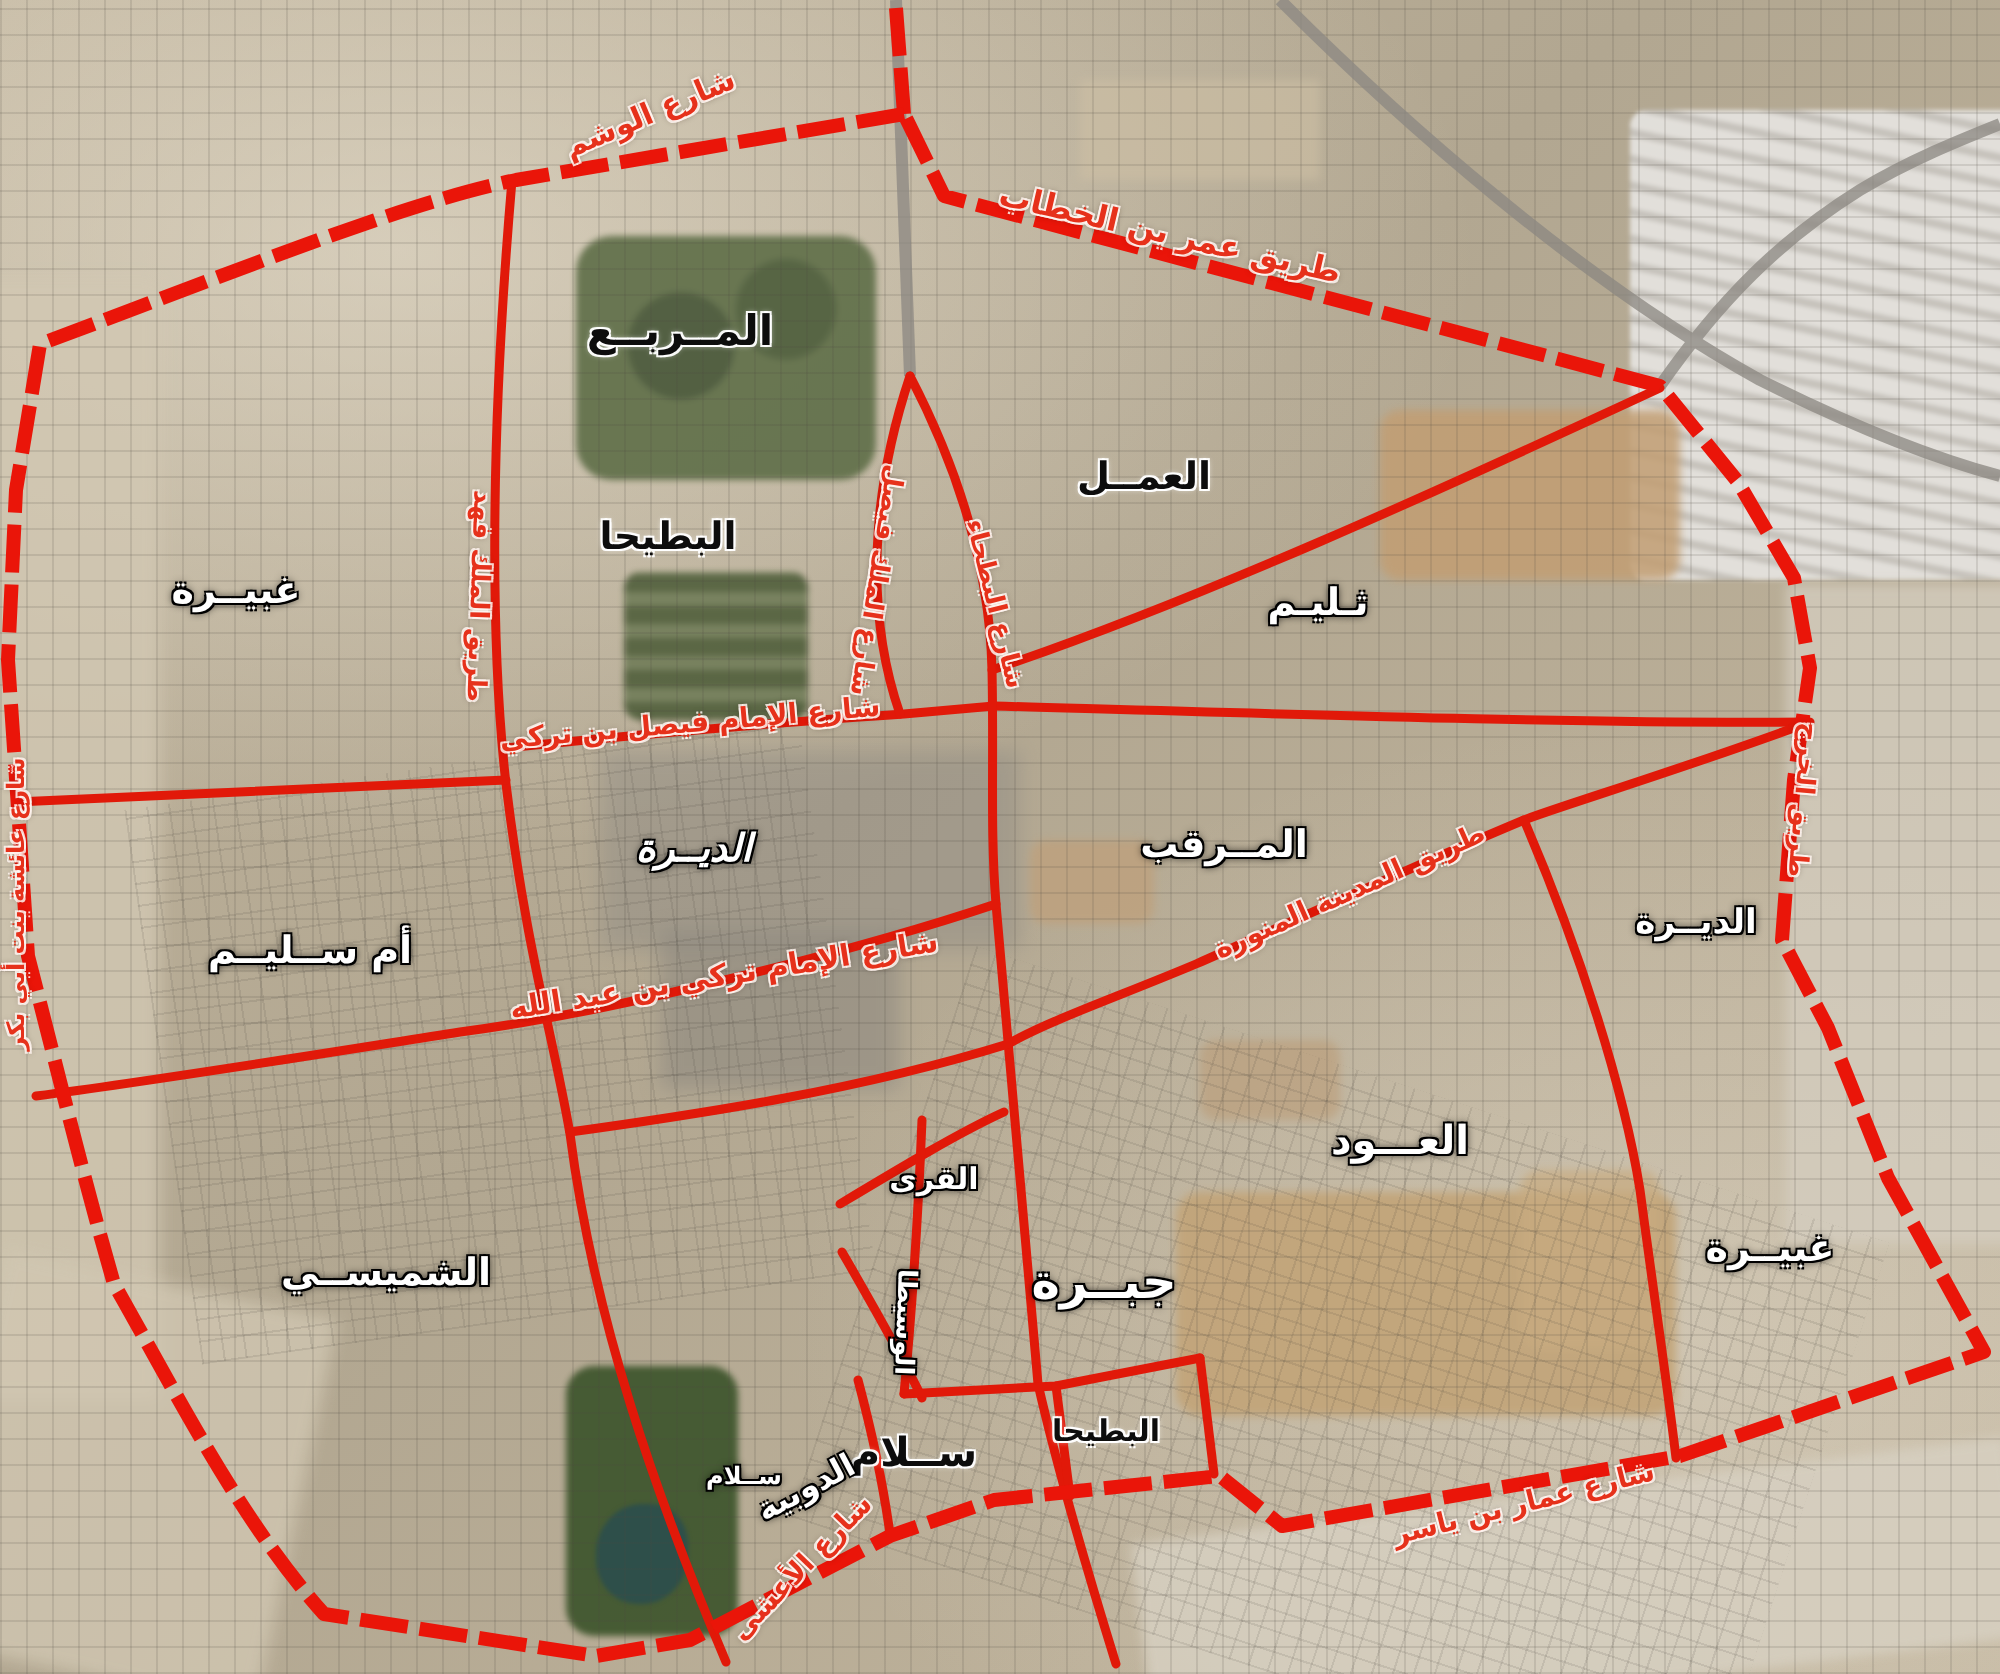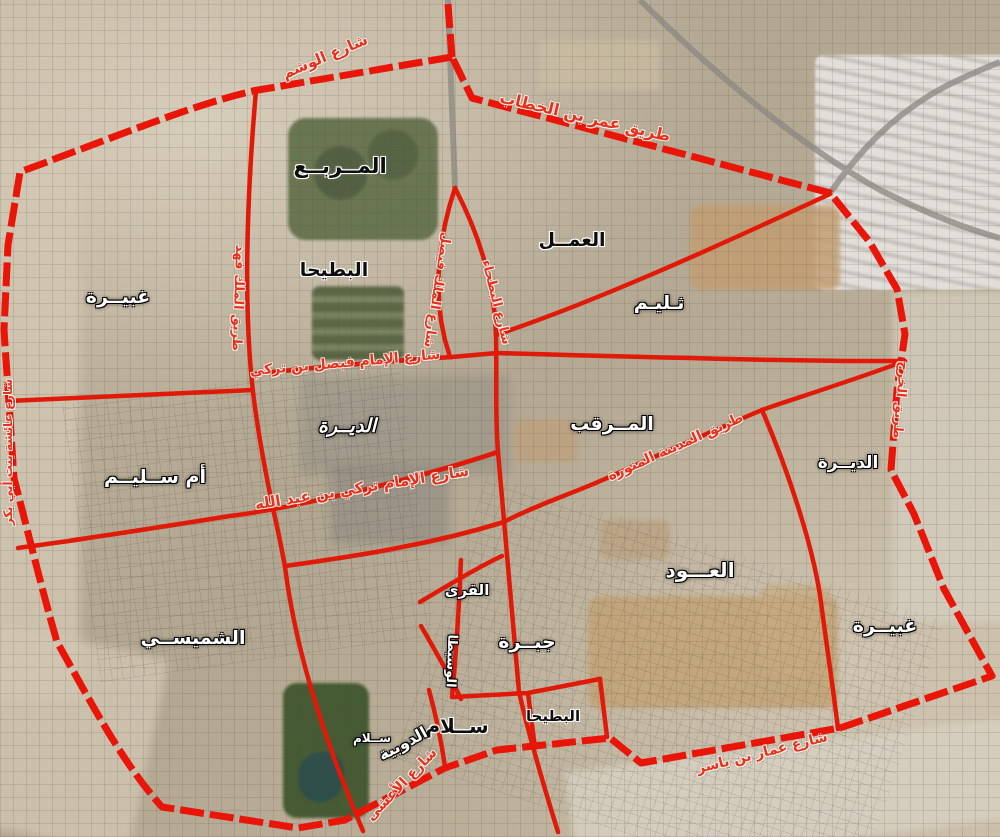--- a/index.html
+++ b/index.html
@@ -104,21 +104,21 @@
   <span class="lbl lbl-light" dir="rtl" style="left:118px;top:296px;font-size:19px;transform:translate(-50%,-50%);">غبيــرة</span>
   <span class="lbl lbl-light" dir="rtl" style="left:659px;top:302px;font-size:19px;transform:translate(-50%,-50%);">ثـليـم</span>
   <span class="lbl lbl-light" dir="rtl" style="left:612px;top:413px;font-size:19px;transform:translate(-50%,-50%);margin-top:10px;">المــرقب</span>
   <span class="lbl lbl-light" dir="rtl" style="left:347px;top:425px;font-size:19px;transform:translate(-50%,-50%);font-style:italic;">الديــرة</span>
   <span class="lbl lbl-light" dir="rtl" style="left:155px;top:476px;font-size:19px;transform:translate(-50%,-50%);">أم ســليــم</span>
   <span class="lbl lbl-light" dir="rtl" style="left:848px;top:462px;font-size:17px;transform:translate(-50%,-50%);">الديــرة</span>
   <span class="lbl lbl-light" dir="rtl" style="left:700px;top:570px;font-size:20px;transform:translate(-50%,-50%);">العـــود</span>
   <span class="lbl lbl-light" dir="rtl" style="left:885px;top:625px;font-size:19px;transform:translate(-50%,-50%);">غبيــرة</span>
   <span class="lbl lbl-light" dir="rtl" style="left:193px;top:637px;font-size:19px;transform:translate(-50%,-50%);">الشميســي</span>
   <span class="lbl lbl-light" dir="rtl" style="left:467px;top:590px;font-size:15px;transform:translate(-50%,-50%);">القرى</span>
-  <span class="lbl lbl-light" dir="rtl" style="left:527px;top:641px;font-size:19px;transform:translate(-50%,-50%);">جبــرة</span>
+  <span class="lbl lbl-light" dir="rtl" style="left:552px;top:641px;font-size:24px;transform:translate(-50%,-50%);">جبــرة</span>
   <span class="lbl lbl-light" dir="rtl" style="left:452px;top:661px;font-size:13px;transform:translate(-50%,-50%) rotate(92deg);">الوسيطا</span>
   <span class="lbl lbl-dark" dir="rtl" style="left:457px;top:726px;font-size:20px;transform:translate(-50%,-50%);">ســلام</span>
   <span class="lbl lbl-light" dir="rtl" style="left:403px;top:744px;font-size:16px;transform:translate(-50%,-50%) rotate(-28deg);">الدوبية</span>
   <span class="lbl lbl-light" dir="rtl" style="left:372px;top:738px;font-size:12px;transform:translate(-50%,-50%);">ســلام</span>
   <span class="lbl lbl-dark" dir="rtl" style="left:553px;top:716px;font-size:15px;transform:translate(-50%,-50%);">البطيحا</span>
 
   <span class="lbl street" dir="rtl" style="left:325px;top:57px;font-size:15px;transform:translate(-50%,-50%) rotate(-23deg);">شارع الوشم</span>
   <span class="lbl street" dir="rtl" style="left:585px;top:117px;font-size:16px;transform:translate(-50%,-50%) rotate(13deg);">طريق عمر بن الخطاب</span>
   <span class="lbl street" dir="rtl" style="left:239px;top:298px;font-size:13px;transform:translate(-50%,-50%) rotate(92deg);">طريق الملك فهد</span>
   <span class="lbl street" dir="rtl" style="left:438px;top:290px;font-size:13px;transform:translate(-50%,-50%) rotate(99deg);">شارع الملك فيصل</span>

